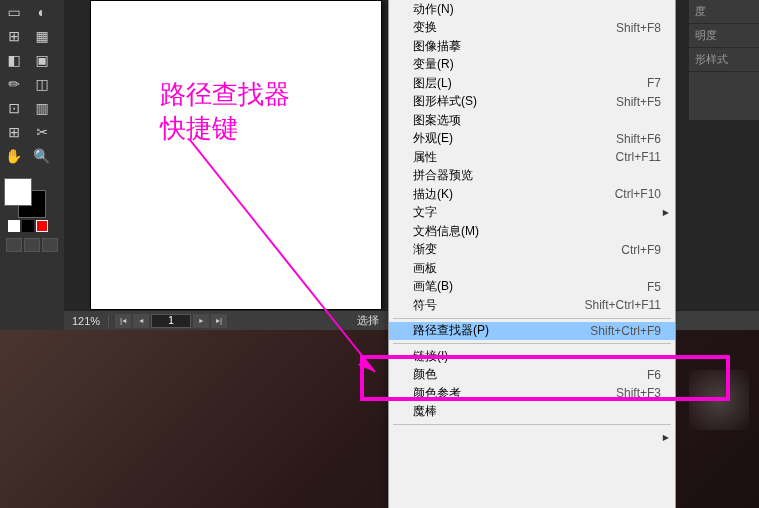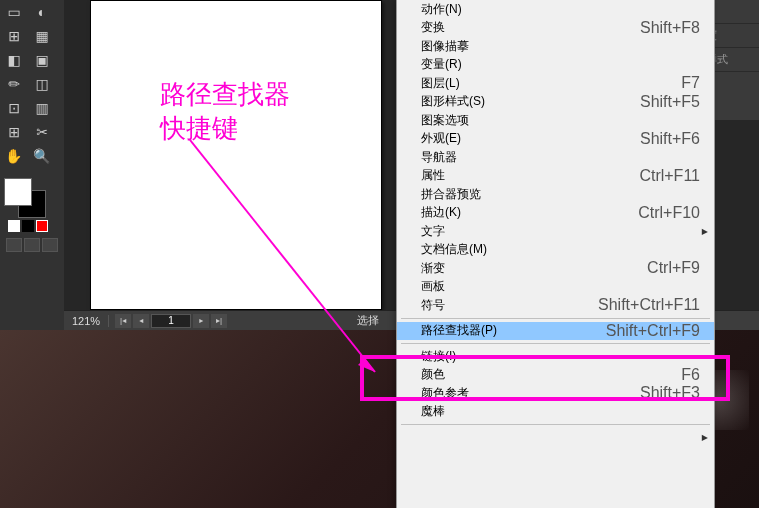--- a/index.html
+++ b/index.html
@@ -26,25 +26,25 @@
   .nav-btn { width: 16px; height: 14px; background: #4a4a4a; display: flex; align-items: center; justify-content: center; font-size: 8px; color: #ccc; }
   .nav-input { background: #222; border: 1px solid #555; color: #fff; width: 40px; height: 14px; text-align: center; font-size: 10px; }
   .status-text { margin-left: auto; padding-right: 380px; }
   
   .right-panels { position: absolute; right: 0; top: 0; width: 70px; height: 120px; background: #3a3a3a; color: #999; font-size: 11px; }
   .panel-item { padding: 4px 6px; border-bottom: 1px solid #2a2a2a; }
   
   .bg-photo { position: absolute; left: 0; top: 330px; right: 0; bottom: 0; background: linear-gradient(135deg, #4a3530 0%, #2a1818 50%, #1a1010 100%); }
   .bg-photo::before { content: ""; position: absolute; right: 10px; top: 40px; width: 60px; height: 60px; background: radial-gradient(circle, rgba(255,255,255,0.2), transparent); }
   
-  .context-menu { position: absolute; left: 388px; top: 0; width: 319px; bottom: 0; background: #f0f0f0; border-left: 1px solid #999; border-right: 1px solid #999; box-shadow: -2px 0 6px rgba(0,0,0,0.3); overflow-y: hidden; font-size: 12px; color: #000; margin-left: 8px; }
+  .context-menu { position: absolute; left: 388px; top: 0; width: 288px; bottom: 0; background: #f0f0f0; border-left: 1px solid #999; border-right: 1px solid #999; box-shadow: -2px 0 6px rgba(0,0,0,0.3); overflow-y: hidden; font-size: 12px; color: #000; }
   .menu-item { display: flex; align-items: center; padding: 0 14px 0 24px; height: 18.5px; cursor: pointer; position: relative; }
   .menu-item.highlighted { background: #90c8ff; }
   .mi-label { flex: 1; }
-  .mi-shortcut { color: #555; font-size: 16px; }
+  .mi-shortcut { color: #555; font-size: 12px; }
   .mi-arrow { position: absolute; right: 6px; font-size: 8px; color: #333; }
   .menu-sep { height: 1px; background: #c0c0c0; margin: 3px 4px; }
   
   .highlight-box { position: absolute; left: 360px; top: 355px; width: 370px; height: 46px; border: 4px solid #ff00d4; pointer-events: none; z-index: 50; }
   
   .annotation { position: absolute; left: 148px; top: 78px; color: #ff00d4; font-size: 26px; line-height: 1.3; z-index: 40; pointer-events: none; margin-left: 12px; }
   .arrow-line { position: absolute; left: 180px; top: 140px; width: 240px; height: 250px; z-index: 40; pointer-events: none; }
 </style>
 </head>
 <body>
@@ -142,23 +142,20 @@
         <span class="mi-shortcut">Shift+F5</span>
       </div>
       <div class="menu-item">
         <span class="mi-label">图案选项</span>
       </div>
       <div class="menu-item">
         <span class="mi-label">外观(E)</span>
         <span class="mi-shortcut">Shift+F6</span>
       </div>
       <div class="menu-item">
-        <span class="mi-label">导航器</span>
-      </div>
-      <div class="menu-item">
         <span class="mi-label">属性</span>
         <span class="mi-shortcut">Ctrl+F11</span>
       </div>
       <div class="menu-item">
         <span class="mi-label">拼合器预览</span>
       </div>
       <div class="menu-item">
         <span class="mi-label">描边(K)</span>
         <span class="mi-shortcut">Ctrl+F10</span>
       </div>
@@ -168,20 +165,24 @@
       </div>
       <div class="menu-item">
         <span class="mi-label">文档信息(M)</span>
       </div>
       <div class="menu-item">
         <span class="mi-label">渐变</span>
         <span class="mi-shortcut">Ctrl+F9</span>
       </div>
       <div class="menu-item">
         <span class="mi-label">画板</span>
+      </div>
+      <div class="menu-item">
+        <span class="mi-label">画笔(B)</span>
+        <span class="mi-shortcut">F5</span>
       </div>
       <div class="menu-item">
         <span class="mi-label">符号</span>
         <span class="mi-shortcut">Shift+Ctrl+F11</span>
       </div>
       <div class="menu-sep"></div>
       <div class="menu-item highlighted">
         <span class="mi-label">路径查找器(P)</span>
         <span class="mi-shortcut">Shift+Ctrl+F9</span>
       </div>

